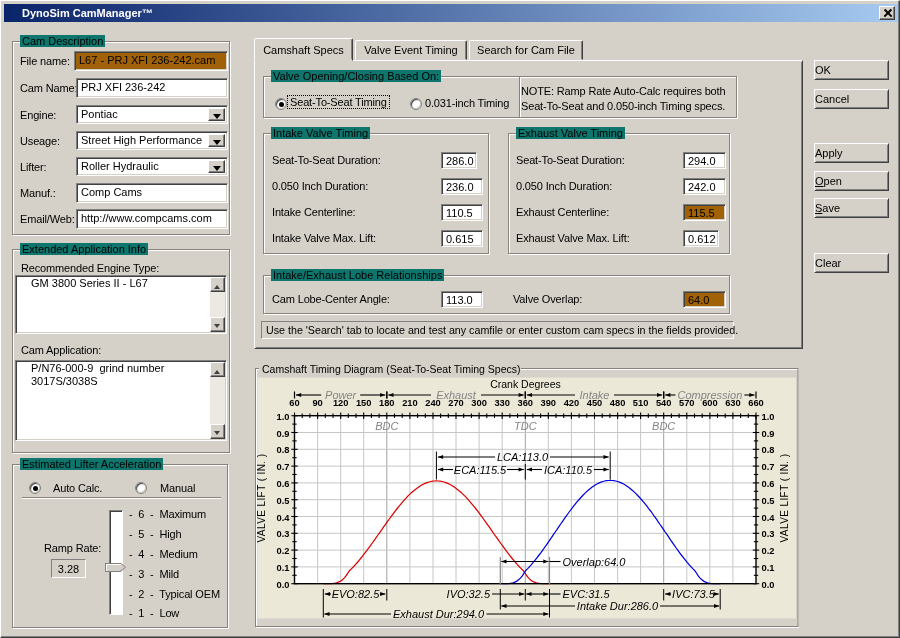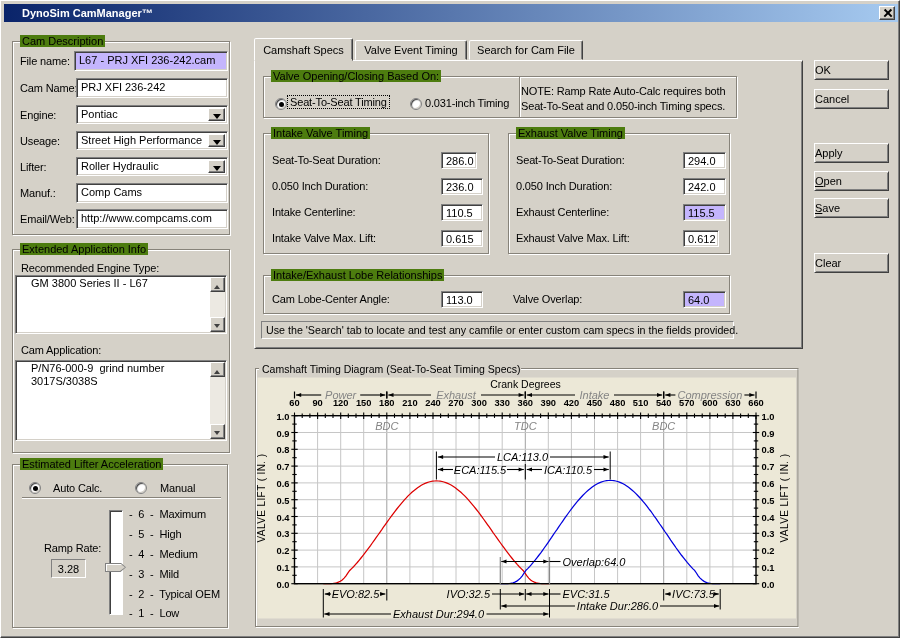--- a/index.html
+++ b/index.html
@@ -6,25 +6,25 @@
  border:1px solid;border-color:#fff #404040 #404040 #fff;
  box-shadow:inset -1px -1px 0 #808080}
 .tb{position:absolute;left:3px;top:3px;width:894px;height:18px;
  background:linear-gradient(to right,#0a246a,#a6caf0);color:#fff;font-weight:bold;
  line-height:18px;padding-left:18px}
 .cls{position:absolute;right:3px;top:2px;width:16px;height:14px;background:#d5d1c8;
  border:1px solid;border-color:#fff #404040 #404040 #fff;box-shadow:inset -1px -1px 0 #808080}
 .cls i{position:absolute;left:2.5px;top:5.3px;width:10px;height:2.4px;background:#000;transform:rotate(45deg)}
 .cls b{position:absolute;left:2.5px;top:5.3px;width:10px;height:2.4px;background:#000;transform:rotate(-45deg)}
 .grp{position:absolute;border:1px solid #87837a;box-shadow:inset 1px 1px 0 #fff,1px 1px 0 #fff}
-.grp>span{position:absolute;top:-7px;left:7px;background:#4d7c0f;padding:0 2px;white-space:nowrap}
+.grp>span{position:absolute;top:-7px;left:7px;background:#0f766e;padding:0 2px;white-space:nowrap}
 .lbl{position:absolute;white-space:nowrap;letter-spacing:-0.15px}
 .fld{position:absolute;background:#fff;border:1px solid;border-color:#808080 #fff #fff #808080;
  box-shadow:inset 1px 1px 0 #404040,inset -1px -1px 0 #d4d0c8;padding:2px 0 0 4px;white-space:nowrap;overflow:hidden}
-.dis{background:#c4b5fd}
+.dis{background:#a16207}
 .cmb{position:absolute;background:#fff;border:1px solid;border-color:#808080 #fff #fff #808080;
  box-shadow:inset 1px 1px 0 #404040,inset -1px -1px 0 #d4d0c8;padding:2px 0 0 4px;white-space:nowrap}
 .dd{position:absolute;right:2px;top:2px;bottom:2px;width:17px;background:#d5d1c8;
  border:1px solid;border-color:#fff #404040 #404040 #fff;box-shadow:inset -1px -1px 0 #808080}
 .dd i{position:absolute;left:50%;top:5px;width:0;height:0;margin-left:-4px;border:4px solid transparent;border-top:5px solid #000}
 .btn{position:absolute;width:75px;height:20px;background:#d5d1c8;text-align:left;line-height:18px;
  border:1px solid;border-color:#fff #404040 #404040 #fff;box-shadow:inset 1px 1px 0 #d4d0c8,inset -1px -1px 0 #808080}
 .rad{position:absolute;width:12px;height:12px;border-radius:50%;background:#fff;
  border:1px solid #808080;box-shadow:inset 1px 1px 1px #404040,inset -1px -1px 0 #d4d0c8}
 .rad.on:after{content:"";position:absolute;left:2.5px;top:2.5px;width:5px;height:5px;border-radius:50%;background:#000}

